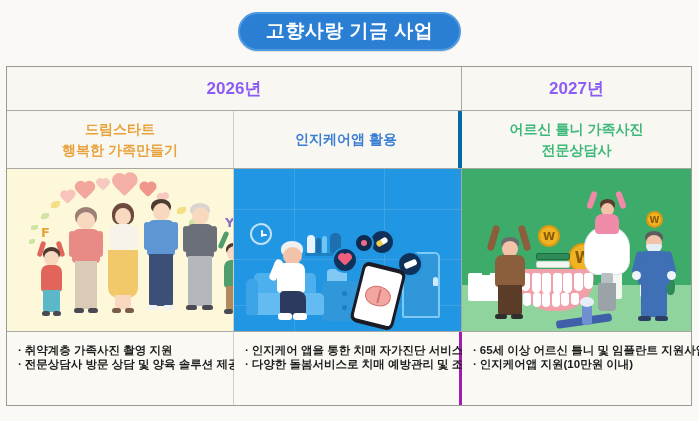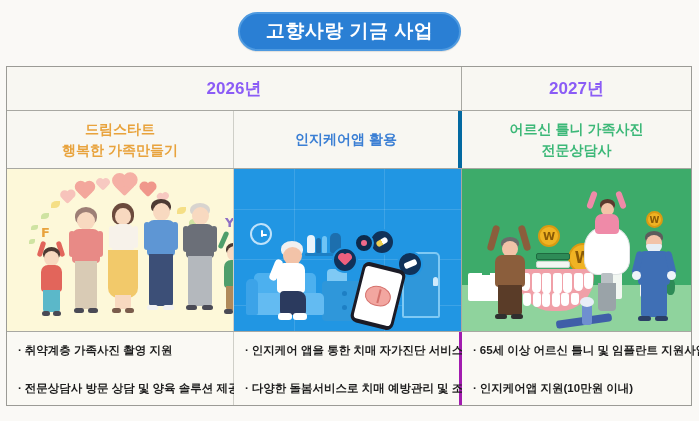--- a/index.html
+++ b/index.html
@@ -87,21 +87,21 @@
   .img-cell { position: relative; overflow: hidden; }
   .img-c1 { width: 227px; background: #fdf8d9; border-right: 1px solid #cfcfc8; }
   .img-c2 { width: 228px; background: #2196e3; border-right: 1px solid #a8a8a2; }
   .img-c3 { width: 229px; background: #3dab6a; }
 
   
   .bul-row { display: flex; flex: 1 1 auto; }
   .bul-cell {
     padding: 11px 9px 0 11px;
     background: #faf9f4;
-    display: flex; flex-direction: column; gap: 24px;
+    display: flex; flex-direction: column; gap: 0;
   }
   .bul-c1 { width: 227px; border-right: 1px solid #cfcfc8; }
   .bul-c2 { width: 228px; border-right: 3px solid #a21caf; }
   .bul-c3 { width: 229px; }
   .bullet {
     font-size: 11.5px; font-weight: bold; color: #1d1d1d;
     line-height: 1.25; white-space: nowrap;
   }
   .bullet .dot { margin-right: 3px; }
 

